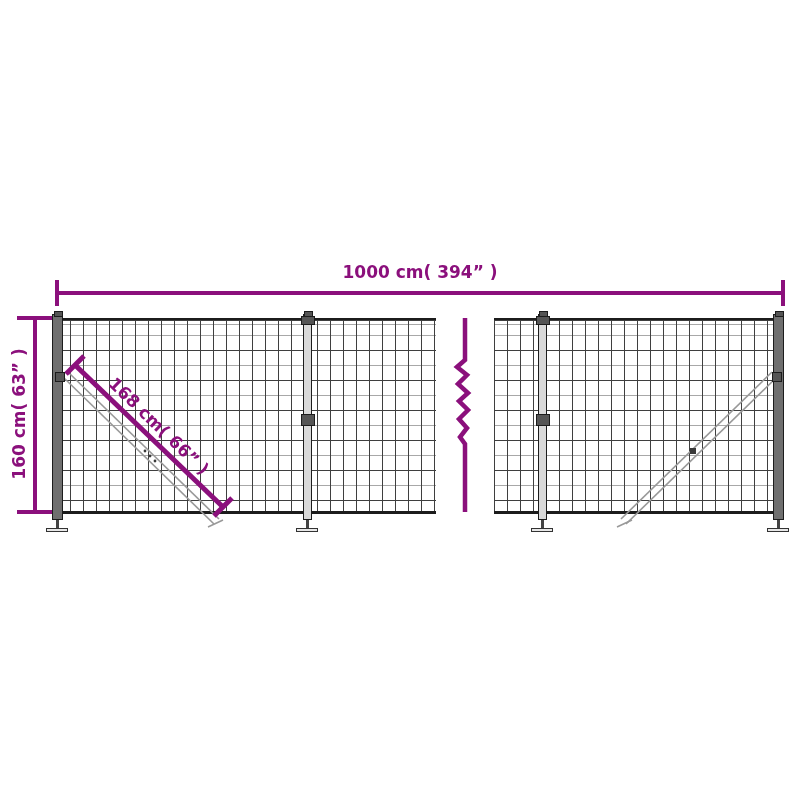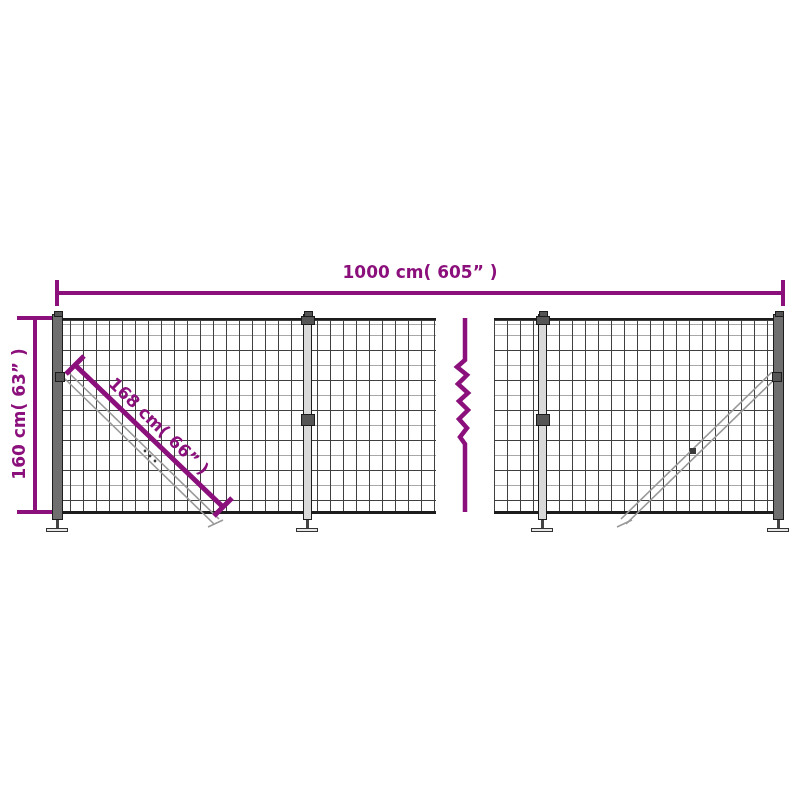--- a/index.html
+++ b/index.html
@@ -72,21 +72,21 @@
              pointer-events: none; }
   .brace-line { stroke: var(--brace); stroke-width: 1.6; fill: none; }
   .accent-line { stroke: var(--accent); fill: none; }
   .fastener { fill: #3a3a3a; }
 </style>
 </head>
 <body>
 
 <div id="stage">
 
-  <div id="width-label" class="dim-label">1000 cm( 605” )</div>
+  <div id="width-label" class="dim-label">1000 cm( 394” )</div>
   <div id="top-dim-line" class="dim-line"></div>
   <div id="top-tick-l" class="dim-line"></div>
   <div id="top-tick-r" class="dim-line"></div>
 
   <div id="height-label" class="dim-label">160 cm( 63” )</div>
   <div id="left-dim-line" class="dim-line"></div>
   <div id="left-cap-t" class="dim-line"></div>
   <div id="left-cap-b" class="dim-line"></div>
 
   <div id="mesh-left" class="mesh"></div>

